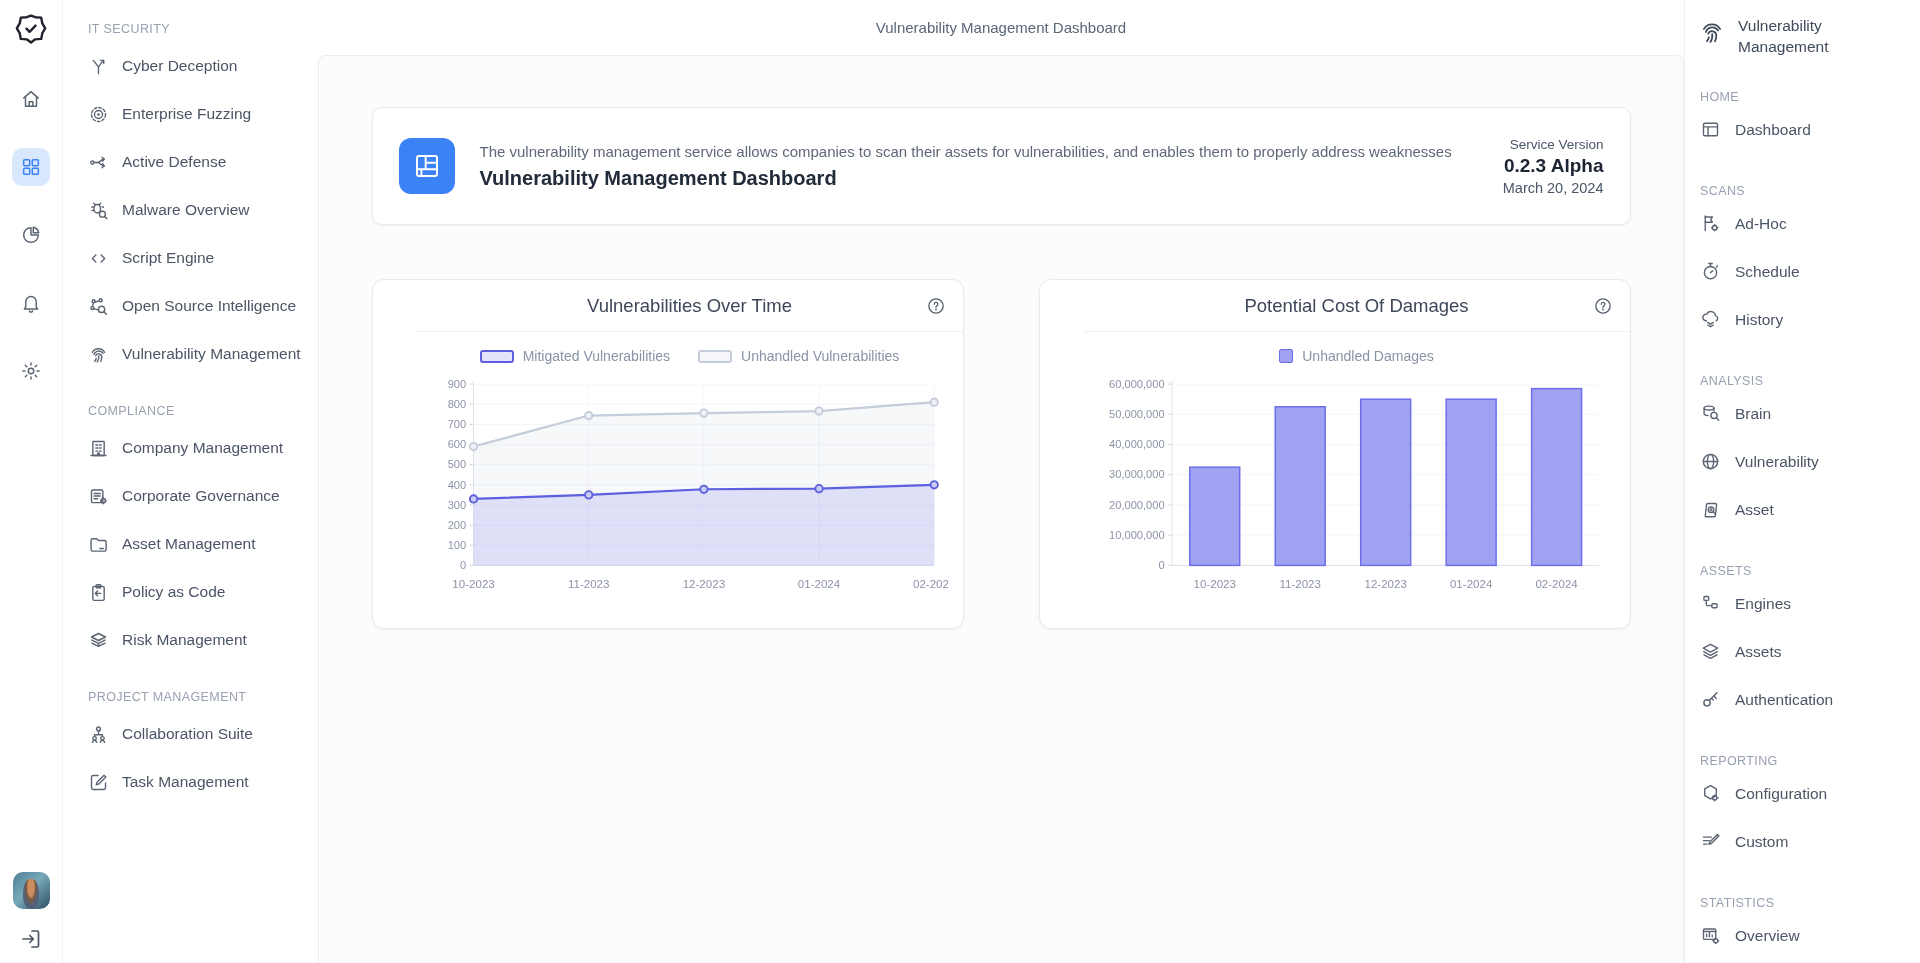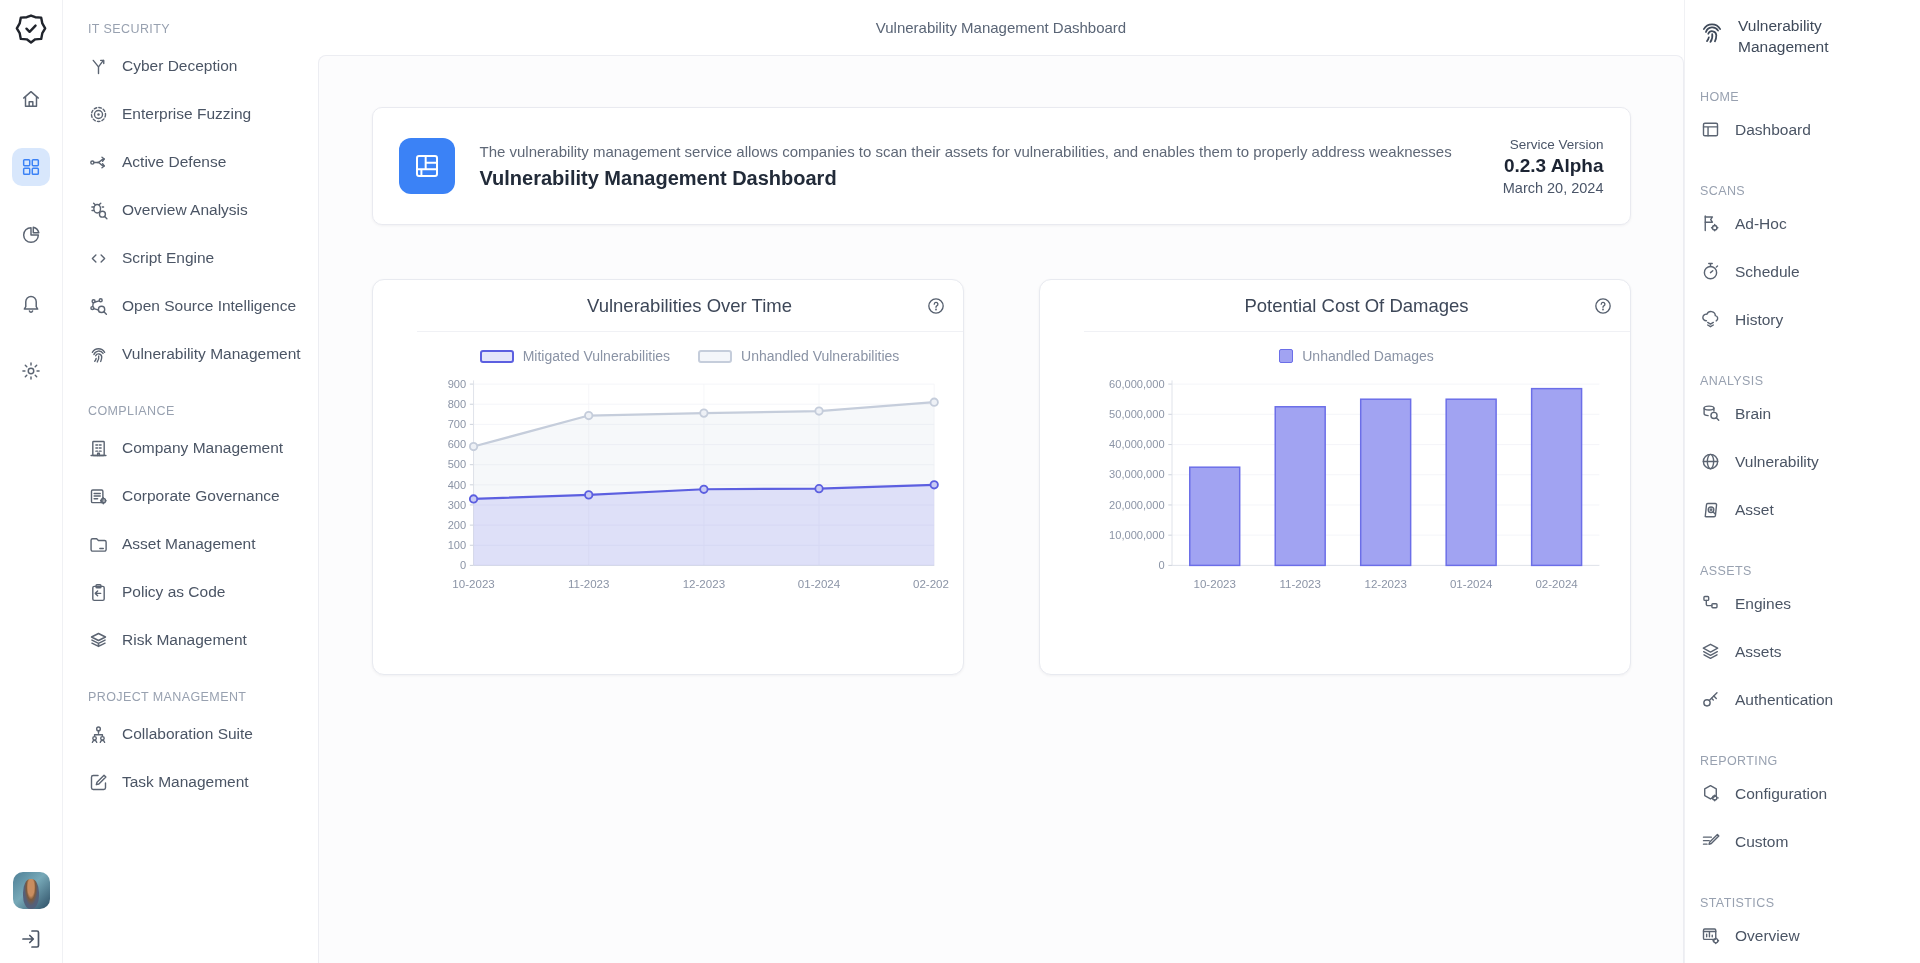--- a/index.html
+++ b/index.html
@@ -45,21 +45,21 @@
   .info-icon svg { width:32px; height:32px; }
   .info-text { margin-left:25px; }
   .info-desc { font-size:15px; color:#5f6877; }
   .info-title { font-size:20px; font-weight:700; color:#222b39; margin-top:7px; }
   .version-block { margin-left:auto; text-align:right; }
   .version-label { font-size:13.5px; color:#4a5568; }
   .version-value { font-size:19px; font-weight:700; color:#1c2433; margin-top:3px; }
   .version-date { font-size:14.5px; color:#4a5568; margin-top:3px; }
 
   .charts-row { width:1259px; margin:54px auto 0; display:flex; gap:75px; }
-  .chart-card { flex:1; height:396px; background:#fff; border:1px solid #e8eaf0;
+  .chart-card { flex:1; height:350px; background:#fff; border:1px solid #e8eaf0;
     border-radius:12px; box-shadow:0 1px 3px rgba(16,24,40,.05); overflow:hidden;padding-left:44px; }
   .chart-header { height:52px; display:flex; align-items:center; justify-content:center;
     position:relative; border-bottom:1px solid #f0f1f5; }
   .chart-title { font-size:18.5px; font-weight:500; color:#3d4758; }
   .help-icon { position:absolute; right:17px; top:16px; width:20px; height:20px;
     color:#555f6e; cursor:pointer; }
   .chart-body { padding:8px 14px 0; }
   .legend { display:flex; justify-content:center; align-items:center; gap:28px; margin:8px 0 0; }
   .legend-entry { display:flex; align-items:center; gap:9px; font-size:14px; color:#8a93a5; }
   .sw-line { width:34px; height:13px; border-radius:3px; border:2px solid; }
@@ -157,21 +157,21 @@
         </svg>
         <span>Active Defense</span>
       </div>
       <div class="nav-item">
         <svg viewBox="0 0 24 24" fill="none" stroke="currentColor" stroke-width="1.6" stroke-linecap="round" stroke-linejoin="round">
           <ellipse cx="10.5" cy="10" rx="3.8" ry="4.8"></ellipse>
           <path d="M6.8 8H4.4M6.8 12H4.6M8 5.2L6.4 3.6M13 5.2l1.6-1.6M16.2 8h1.6"></path>
           <circle cx="16.5" cy="16.2" r="3.4"></circle>
           <path d="M19 18.8l2.6 2.6"></path>
         </svg>
-        <span>Overview Analysis</span>
+        <span>Malware Overview</span>
       </div>
       <div class="nav-item">
         <svg viewBox="0 0 24 24" fill="none" stroke="currentColor" stroke-width="1.6" stroke-linecap="round" stroke-linejoin="round">
           <path d="M9 8l-4 4 4 4"></path>
           <path d="M15 8l4 4-4 4"></path>
         </svg>
         <span>Script Engine</span>
       </div>
       <div class="nav-item">
         <svg viewBox="0 0 24 24" fill="none" stroke="currentColor" stroke-width="1.6" stroke-linecap="round" stroke-linejoin="round">

